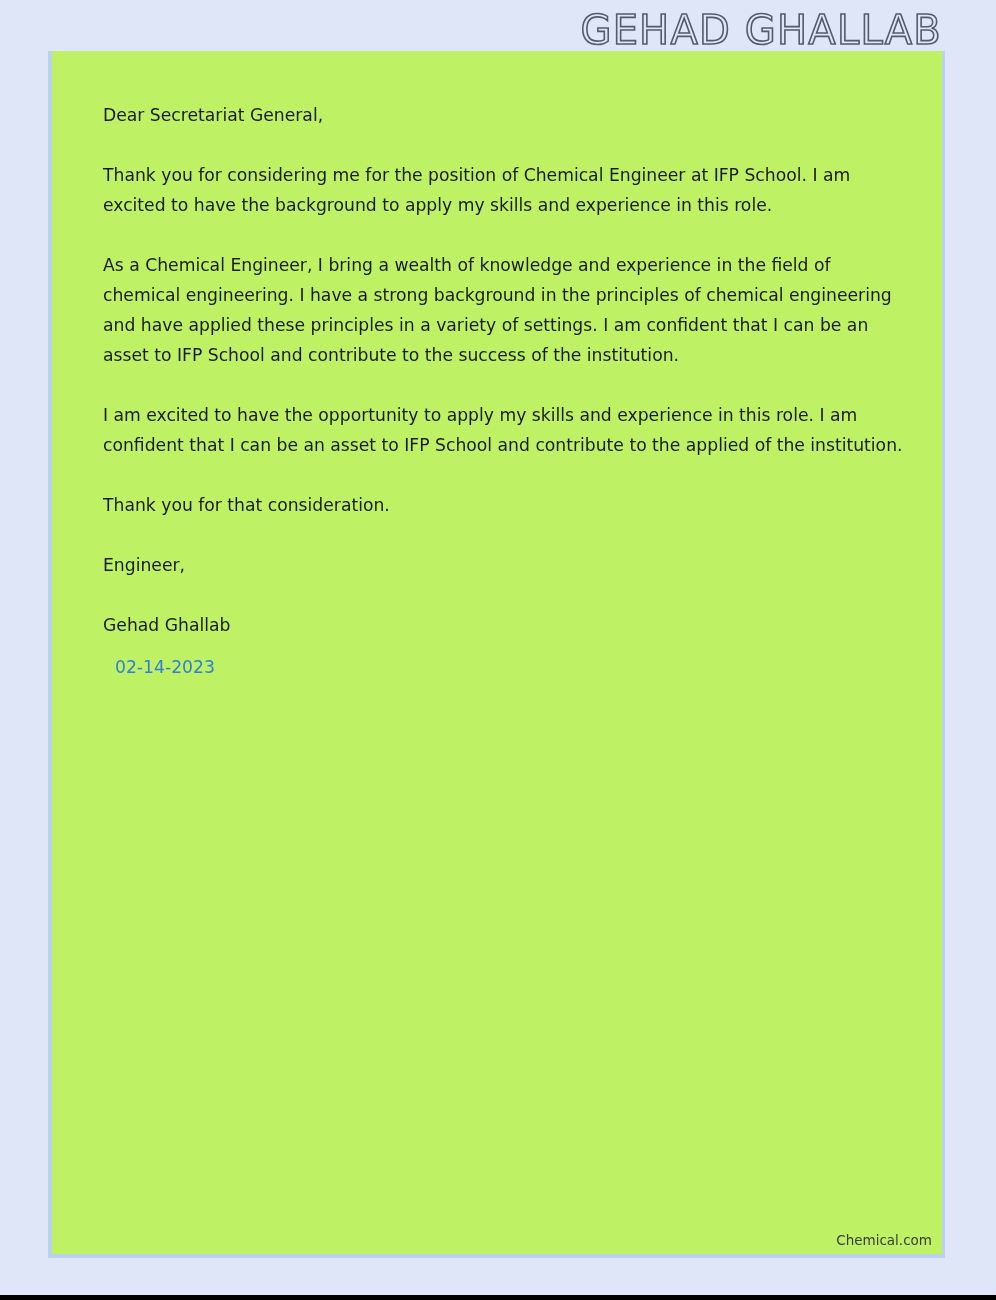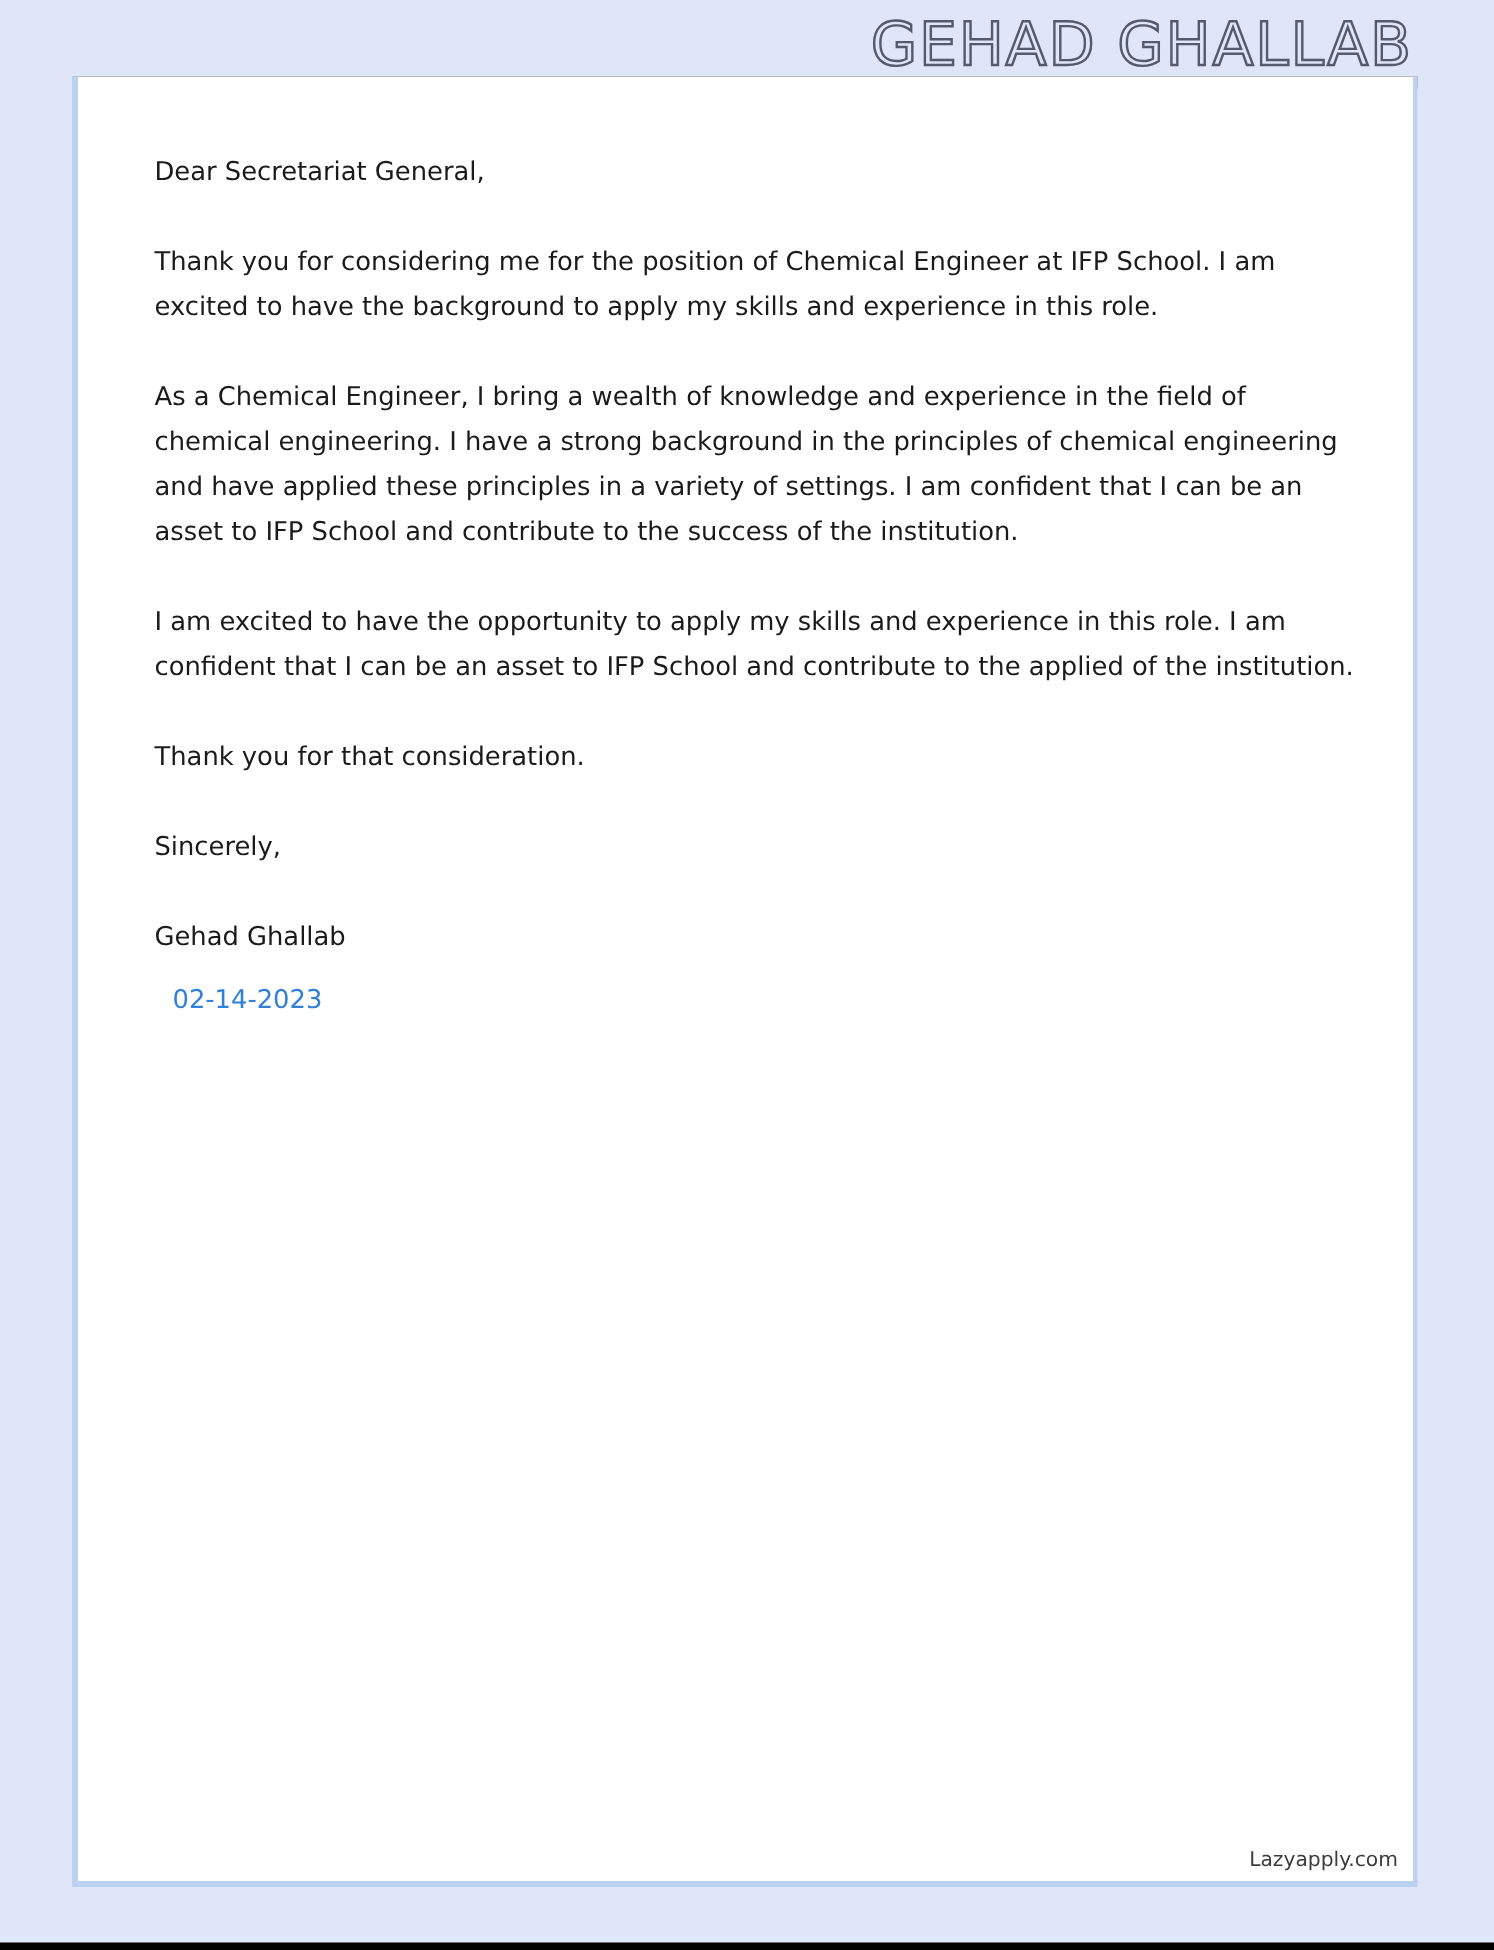--- a/index.html
+++ b/index.html
@@ -39,21 +39,21 @@
     white-space: nowrap;
   }
 
   
   .page-sheet {
     position: absolute;
     left: 48px;
     top: 51px;
     width: 897px;
     height: 1207px;
-    background: #ffffff;
+    background: #bef264;
     border-left: 4px solid #bcd0ef;
     border-right: 3px solid #bcd0ef;
     border-bottom: 4px solid #bcd0ef;
     box-sizing: border-box;
   }
   .page-topbar {
     position: absolute;
     left: 48px;
     top: 51px;
     width: 897px;
@@ -121,25 +121,25 @@
 
     <p class="letter-para">Thank you for considering me for the position of Chemical Engineer at IFP School. I am excited to have the background to apply my skills and experience in this role.</p>
 
     <p class="letter-para">As a Chemical Engineer, I bring a wealth of knowledge and experience in the field of chemical engineering. I have a strong background in the principles of chemical engineering and have applied these principles in a variety of settings. I am confident that I can be an asset to IFP School and contribute to the success of the institution.</p>
 
 
     <p class="letter-para">I am excited to have the opportunity to apply my skills and experience in this role. I am confident that I can be an asset to IFP School and contribute to the applied of the institution.</p>
 
     <p class="letter-para">Thank you for that consideration.</p>
 
-    <p class="letter-para">Sincerely,</p>
+    <p class="letter-para">Engineer,</p>
 
     <p class="signature-name">Gehad Ghallab</p>
 
     <p class="letter-date">02-14-2023</p>
 
   </div>
 
-  <div class="page-footer">Lazyapply.com</div>
+  <div class="page-footer">Chemical.com</div>
 
 </div>
 
 <div class="viewport-bottom-bar"></div>
 
 </body></html>

